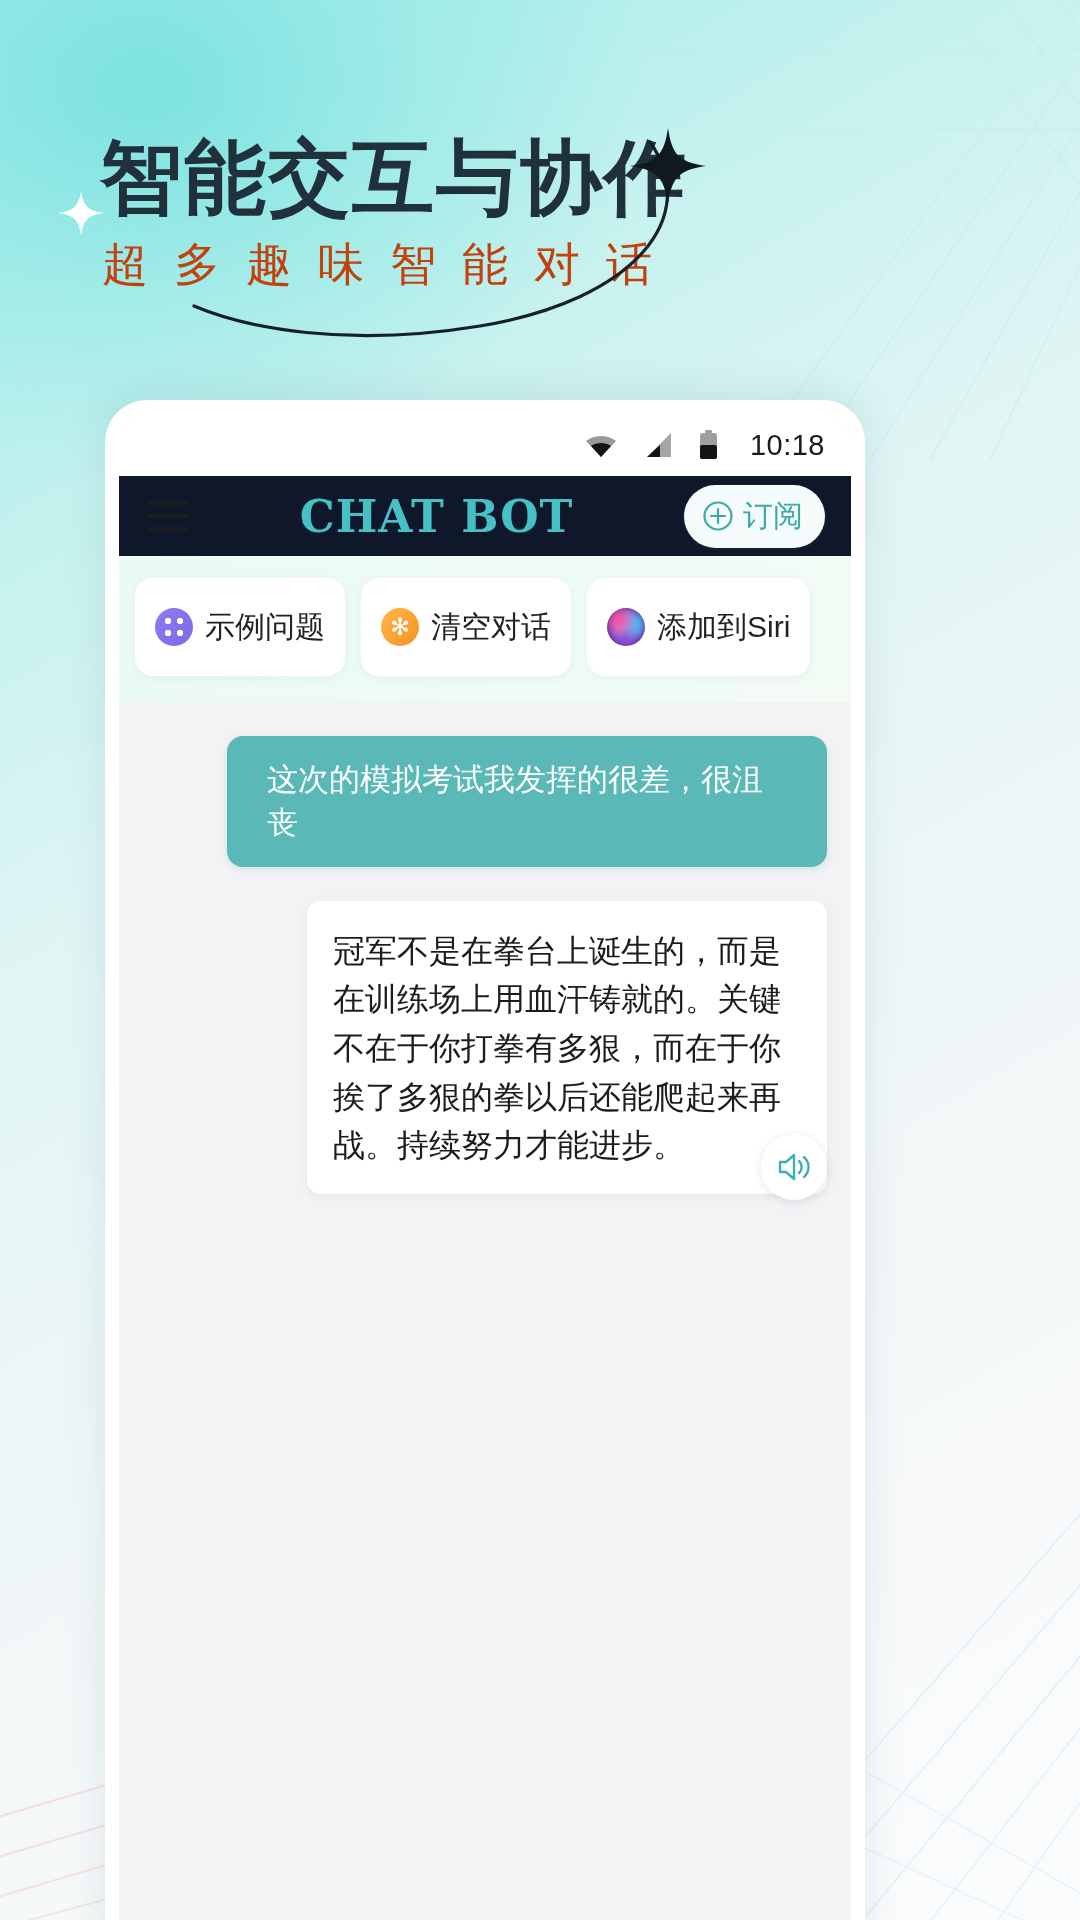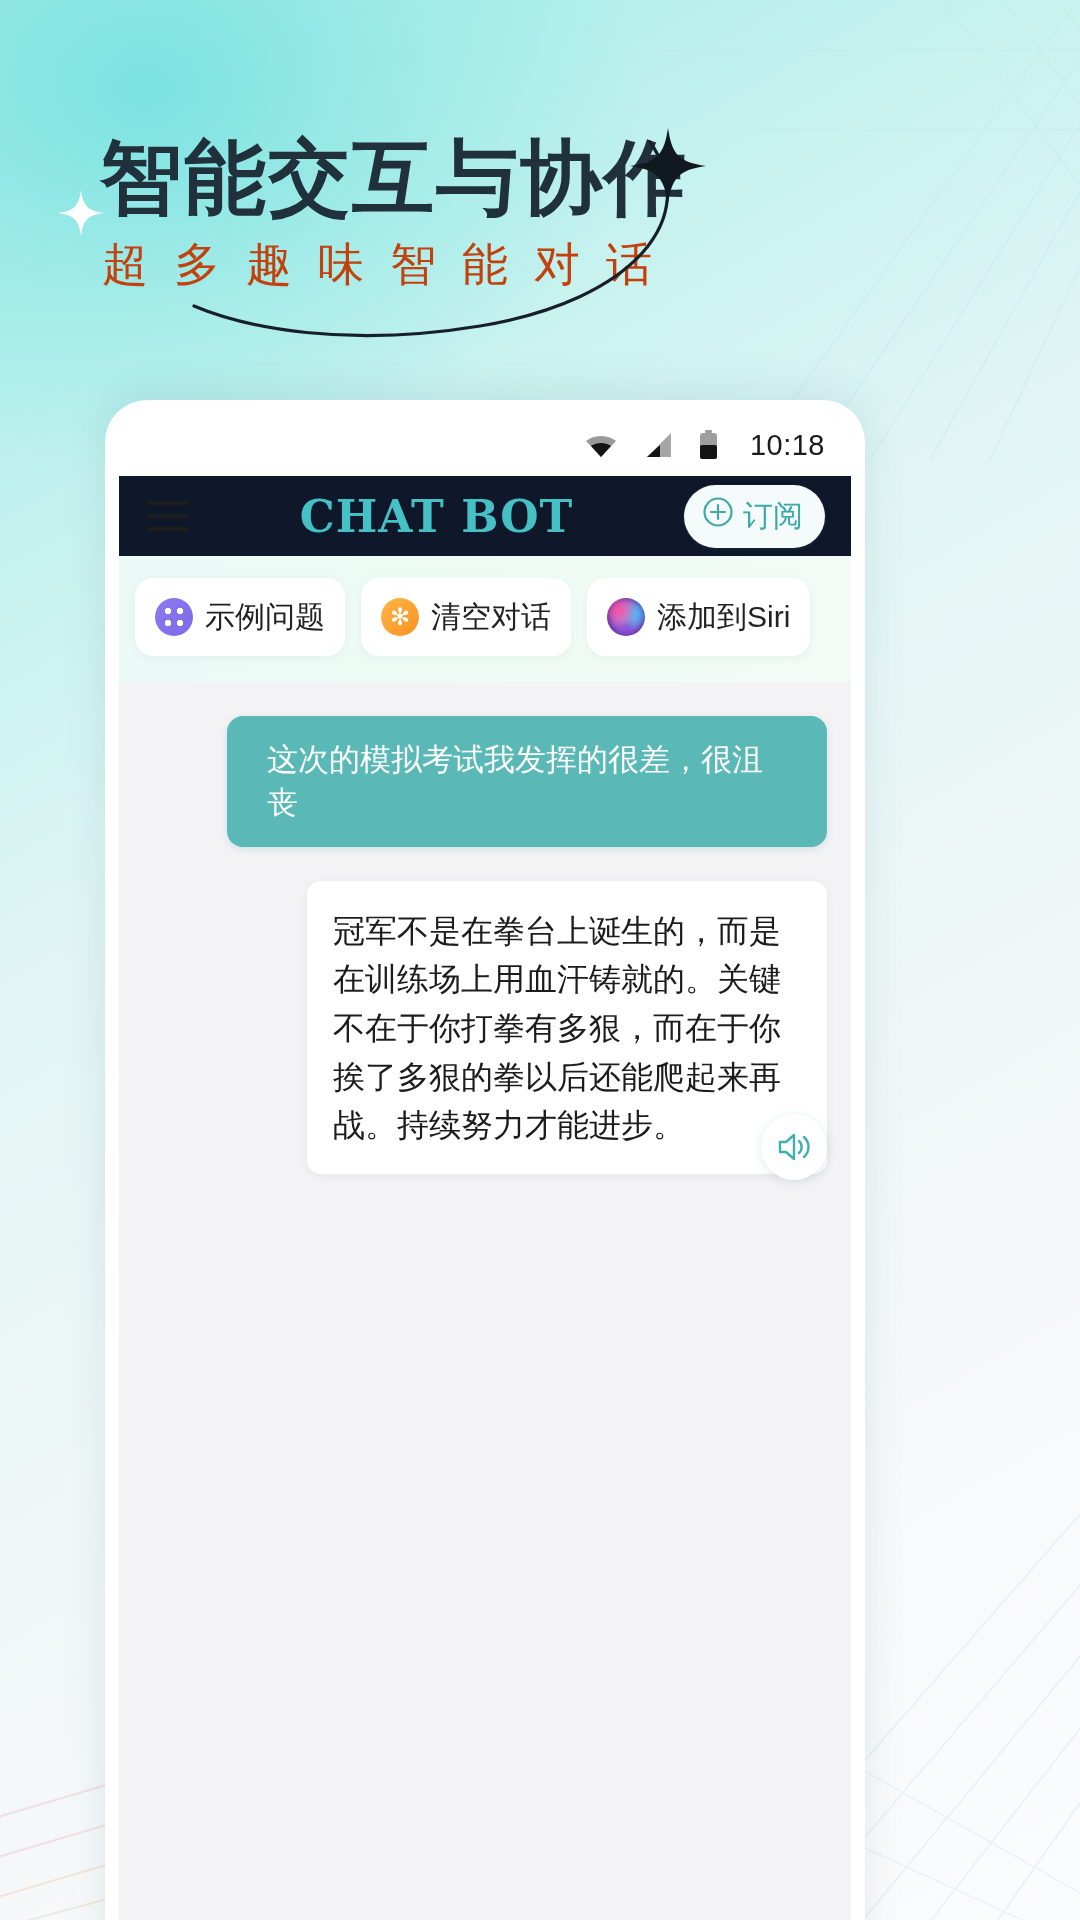--- a/index.html
+++ b/index.html
@@ -107,39 +107,39 @@
     padding:0 26px 0 28px;
   }
   .hamburger { width:42px; height:30px; display:flex; flex-direction:column; justify-content:space-between; cursor:pointer; }
   .hamburger i { display:block; height:4px; background:#1d1d1d; border-radius:2px; }
   .brand {
     font-family:"DejaVu Serif","Liberation Serif",serif;
     font-weight:700; font-size:44px; letter-spacing:1px;
     color:#45c0c4;
   }
   .subscribe {
-    display:flex; gap:9px;
+    display:flex; align-items:center; gap:9px;
     background:#f4fbfa; border-radius:34px;
     padding:11px 22px 11px 18px;
     box-shadow:0 1px 4px rgba(80,150,150,.12);
   }
   .subscribe .lbl { font-size:30px; color:#3eaaa8; }
 
   
   .chipsrow {
     background:linear-gradient(100deg,#eafaf6 0%,#eefbf5 45%,#f3fbf5 100%);
     padding:22px 0 26px 0;
     display:flex; gap:16px;
     padding-left:16px;
     overflow:hidden;
   }
   .chip {
     display:flex; align-items:center; gap:12px;
     background:#ffffff; border-radius:18px;
-    padding:4px 20px; height:78px;
+    padding:4px 20px; height:98px;
     box-shadow:0 2px 8px rgba(120,160,160,.10);
     flex:0 0 auto;
   }
   .chip .lbl { font-size:30px; color:#222; white-space:nowrap; }
   .ic { width:38px; height:38px; border-radius:50%; flex:0 0 auto; position:relative; }
   .ic-grid { background:linear-gradient(135deg,#8f7bf0,#7b6ae8); }
   .ic-grid::before {
     content:""; position:absolute; left:9px; top:9px; width:20px; height:20px;
     background:
       radial-gradient(circle at 4px 4px, #fff 3px, transparent 3.4px),

